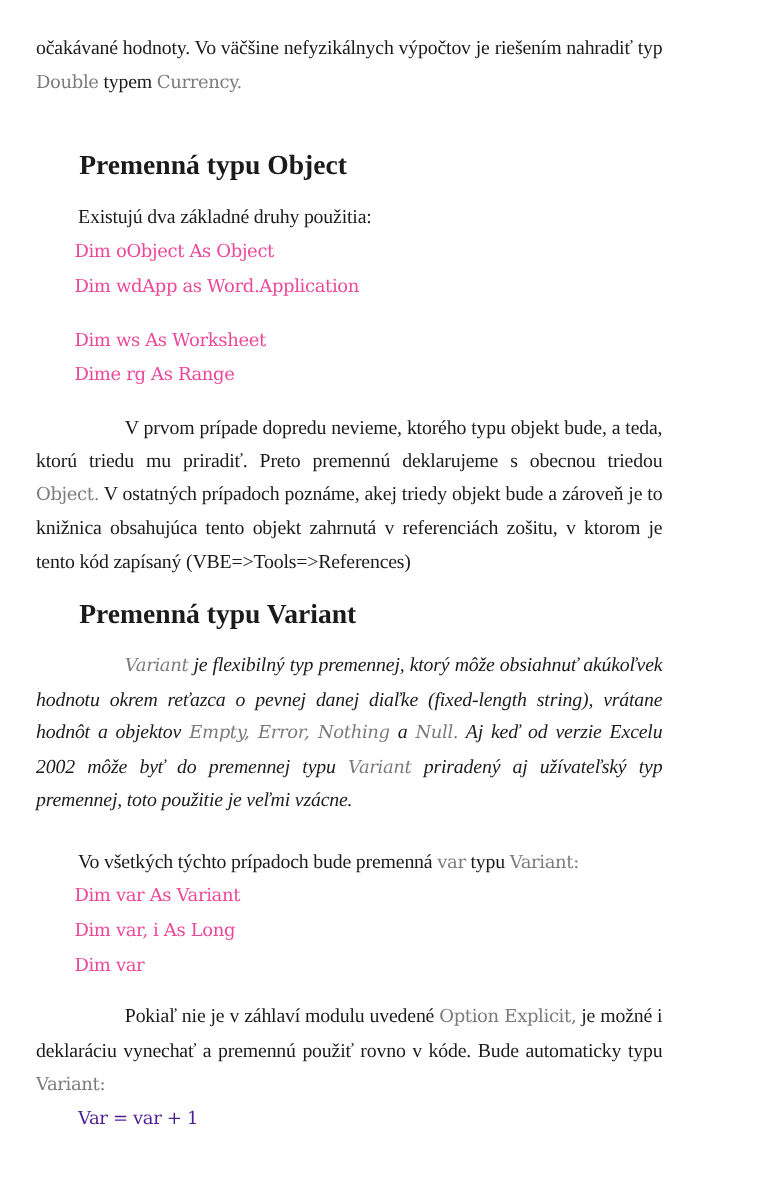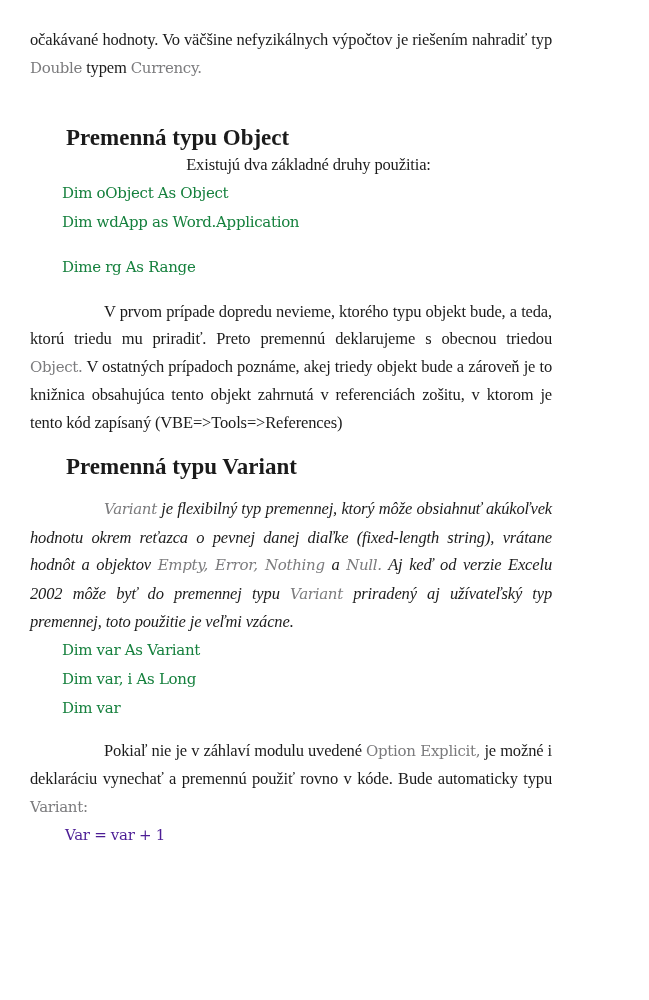--- a/index.html
+++ b/index.html
@@ -31,31 +31,31 @@
   .heading {
     font-size: 23px;
     font-weight: bold;
     margin: 42px 0 0 36px;
     line-height: 27px;
     letter-spacing: 0;
     text-align: left;
   }
   .heading.h2 { margin-top: 17px; }
   .label {
-    margin: 0 0 0 35px;
-    text-align: center;
+    margin: 16px 0 0 35px;
+    text-align: left;
     text-indent: 0;
   }
   .label.label2 { margin-top: 23px; }
   .code-group {
     margin: 0 0 0 32px;
     font-family: "DejaVu Serif", serif;
     font-size: 15px;
     line-height: 29px;
-    color: #15803d;
+    color: #ec4899;
     letter-spacing: -0.3px;
     text-align: left;
   }
   .code-group.g2 { margin-top: 16px; }
   .code-group.g3 { margin-top: 0; }
   .code-final {
     margin: 0 0 0 35px;
     font-family: "DejaVu Serif", serif;
     font-size: 15px;
     line-height: 29px;
@@ -83,29 +83,31 @@
 
 
   <p class="label"><span class="bt">Existujú dva základné druhy použitia:</span></p>
 
   <div class="code-group">
       <div class="code-line">Dim oObject As Object</div>
       <div class="code-line">Dim wdApp as Word.Application</div>
     </div>
 
   <div class="code-group g2">
+      <div class="code-line">Dim ws As Worksheet</div>
       <div class="code-line">Dime rg As Range</div>
     </div>
 
   <p class="para p3"><span class="bt">V prvom prípade dopredu nevieme, ktorého typu objekt bude, a teda, ktorú triedu mu priradiť. Preto premennú deklarujeme s obecnou triedou </span><span class="ci">Object.</span><span class="bt"> V ostatných prípadoch poznáme, akej triedy objekt bude a zároveň je to knižnica obsahujúca tento objekt zahrnutá v referenciách zošitu, v ktorom je tento kód zapísaný (VBE=&gt;Tools=&gt;References)</span></p>
 
   <h2 class="heading h2">Premenná typu Variant</h2>
 
   <p class="para p4"><span class="ci">Variant</span><span class="bt"> je flexibilný typ premennej, ktorý môže obsiahnuť akúkoľvek hodnotu okrem reťazca o pevnej danej diaľke (fixed-length string), vrátane hodnôt a objektov </span><span class="ci">Empty, Error, Nothing</span><span class="bt"> a </span><span class="ci">Null.</span><span class="bt"> Aj keď od verzie Excelu 2002 môže byť do premennej typu </span><span class="ci">Variant</span><span class="bt"> priradený aj užívateľský typ premennej, toto použitie je veľmi vzácne.</span></p>
 
+  <p class="label label2"><span class="bt">Vo všetkých týchto prípadoch bude premenná </span><span class="ci">var</span><span class="bt"> typu </span><span class="ci">Variant:</span></p>
 
   <div class="code-group g3">
       <div class="code-line">Dim var As Variant</div>
       <div class="code-line">Dim var, i As Long</div>
       <div class="code-line">Dim var</div>
     </div>
 
   <p class="para p5"><span class="bt">Pokiaľ nie je v záhlaví modulu uvedené </span><span class="ci">Option Explicit,</span><span class="bt"> je možné i deklaráciu vynechať a premennú použiť rovno v kóde. Bude automaticky typu </span><span class="ci">Variant:</span></p>
 
   <div class="code-final">

